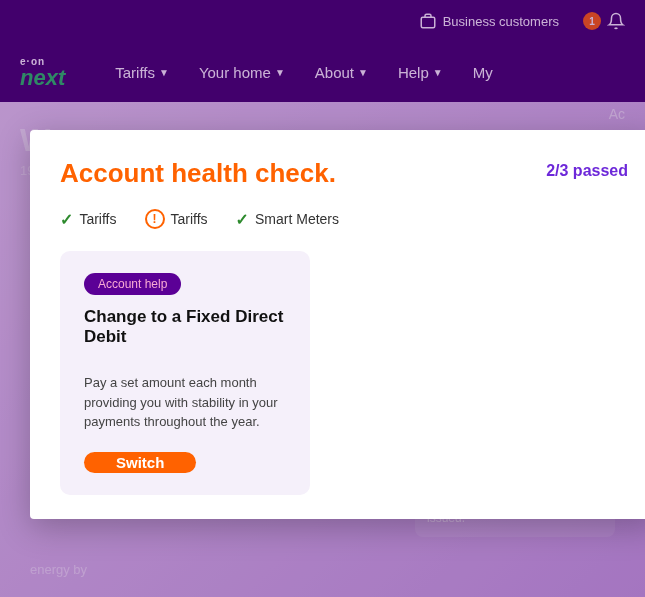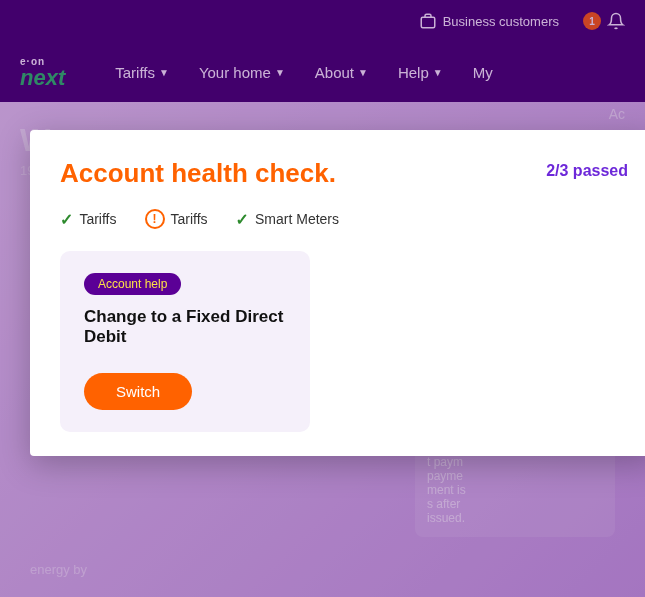--- a/index.html
+++ b/index.html
@@ -217,21 +217,21 @@
 
     
     .card {
       background: #f5f0fa;
       border-radius: 10px;
       padding: 22px 24px;
       width: 250px;
     }
     .card-badge {
       background: #5b0096;
-      color: #fde047;
+      color: #f9a8d4;
       border-radius: 20px;
       padding: 4px 14px;
       font-size: 12px;
       display: inline-block;
       margin-bottom: 12px;
     }
     .card-title {
       font-size: 17px;
       font-weight: bold;
       color: #111;
@@ -241,23 +241,23 @@
       font-size: 13px;
       color: #444;
       line-height: 1.5;
       margin-bottom: 20px;
     }
     .switch-btn {
       background: #ff6200;
       color: white;
       border: none;
       border-radius: 25px;
-      padding: 10px 32px;
+      padding: 2px 32px;
       font-size: 15px;
-      font-weight: normal;
+      font-weight: bold;
       cursor: pointer;
     }
   </style>
 </head>
 <body>
 
 <div class="overlay"></div>
 
 <div class="top-bar">
   <div class="top-bar-item">
@@ -333,15 +333,16 @@
     </div>
     <div class="check-item">
       <span class="check-green">✓</span>
       <span>Smart Meters</span>
     </div>
   </div>
 
   <div class="card">
     <div class="card-badge">Account help</div>
     <div class="card-title">Change to a Fixed Direct Debit</div>
+    <div class="card-desc">Pay a set amount each month providing you with stability in your payments throughout the year.</div>
     <button class="switch-btn">Switch</button>
   </div>
 </div>
 
 </body></html>

